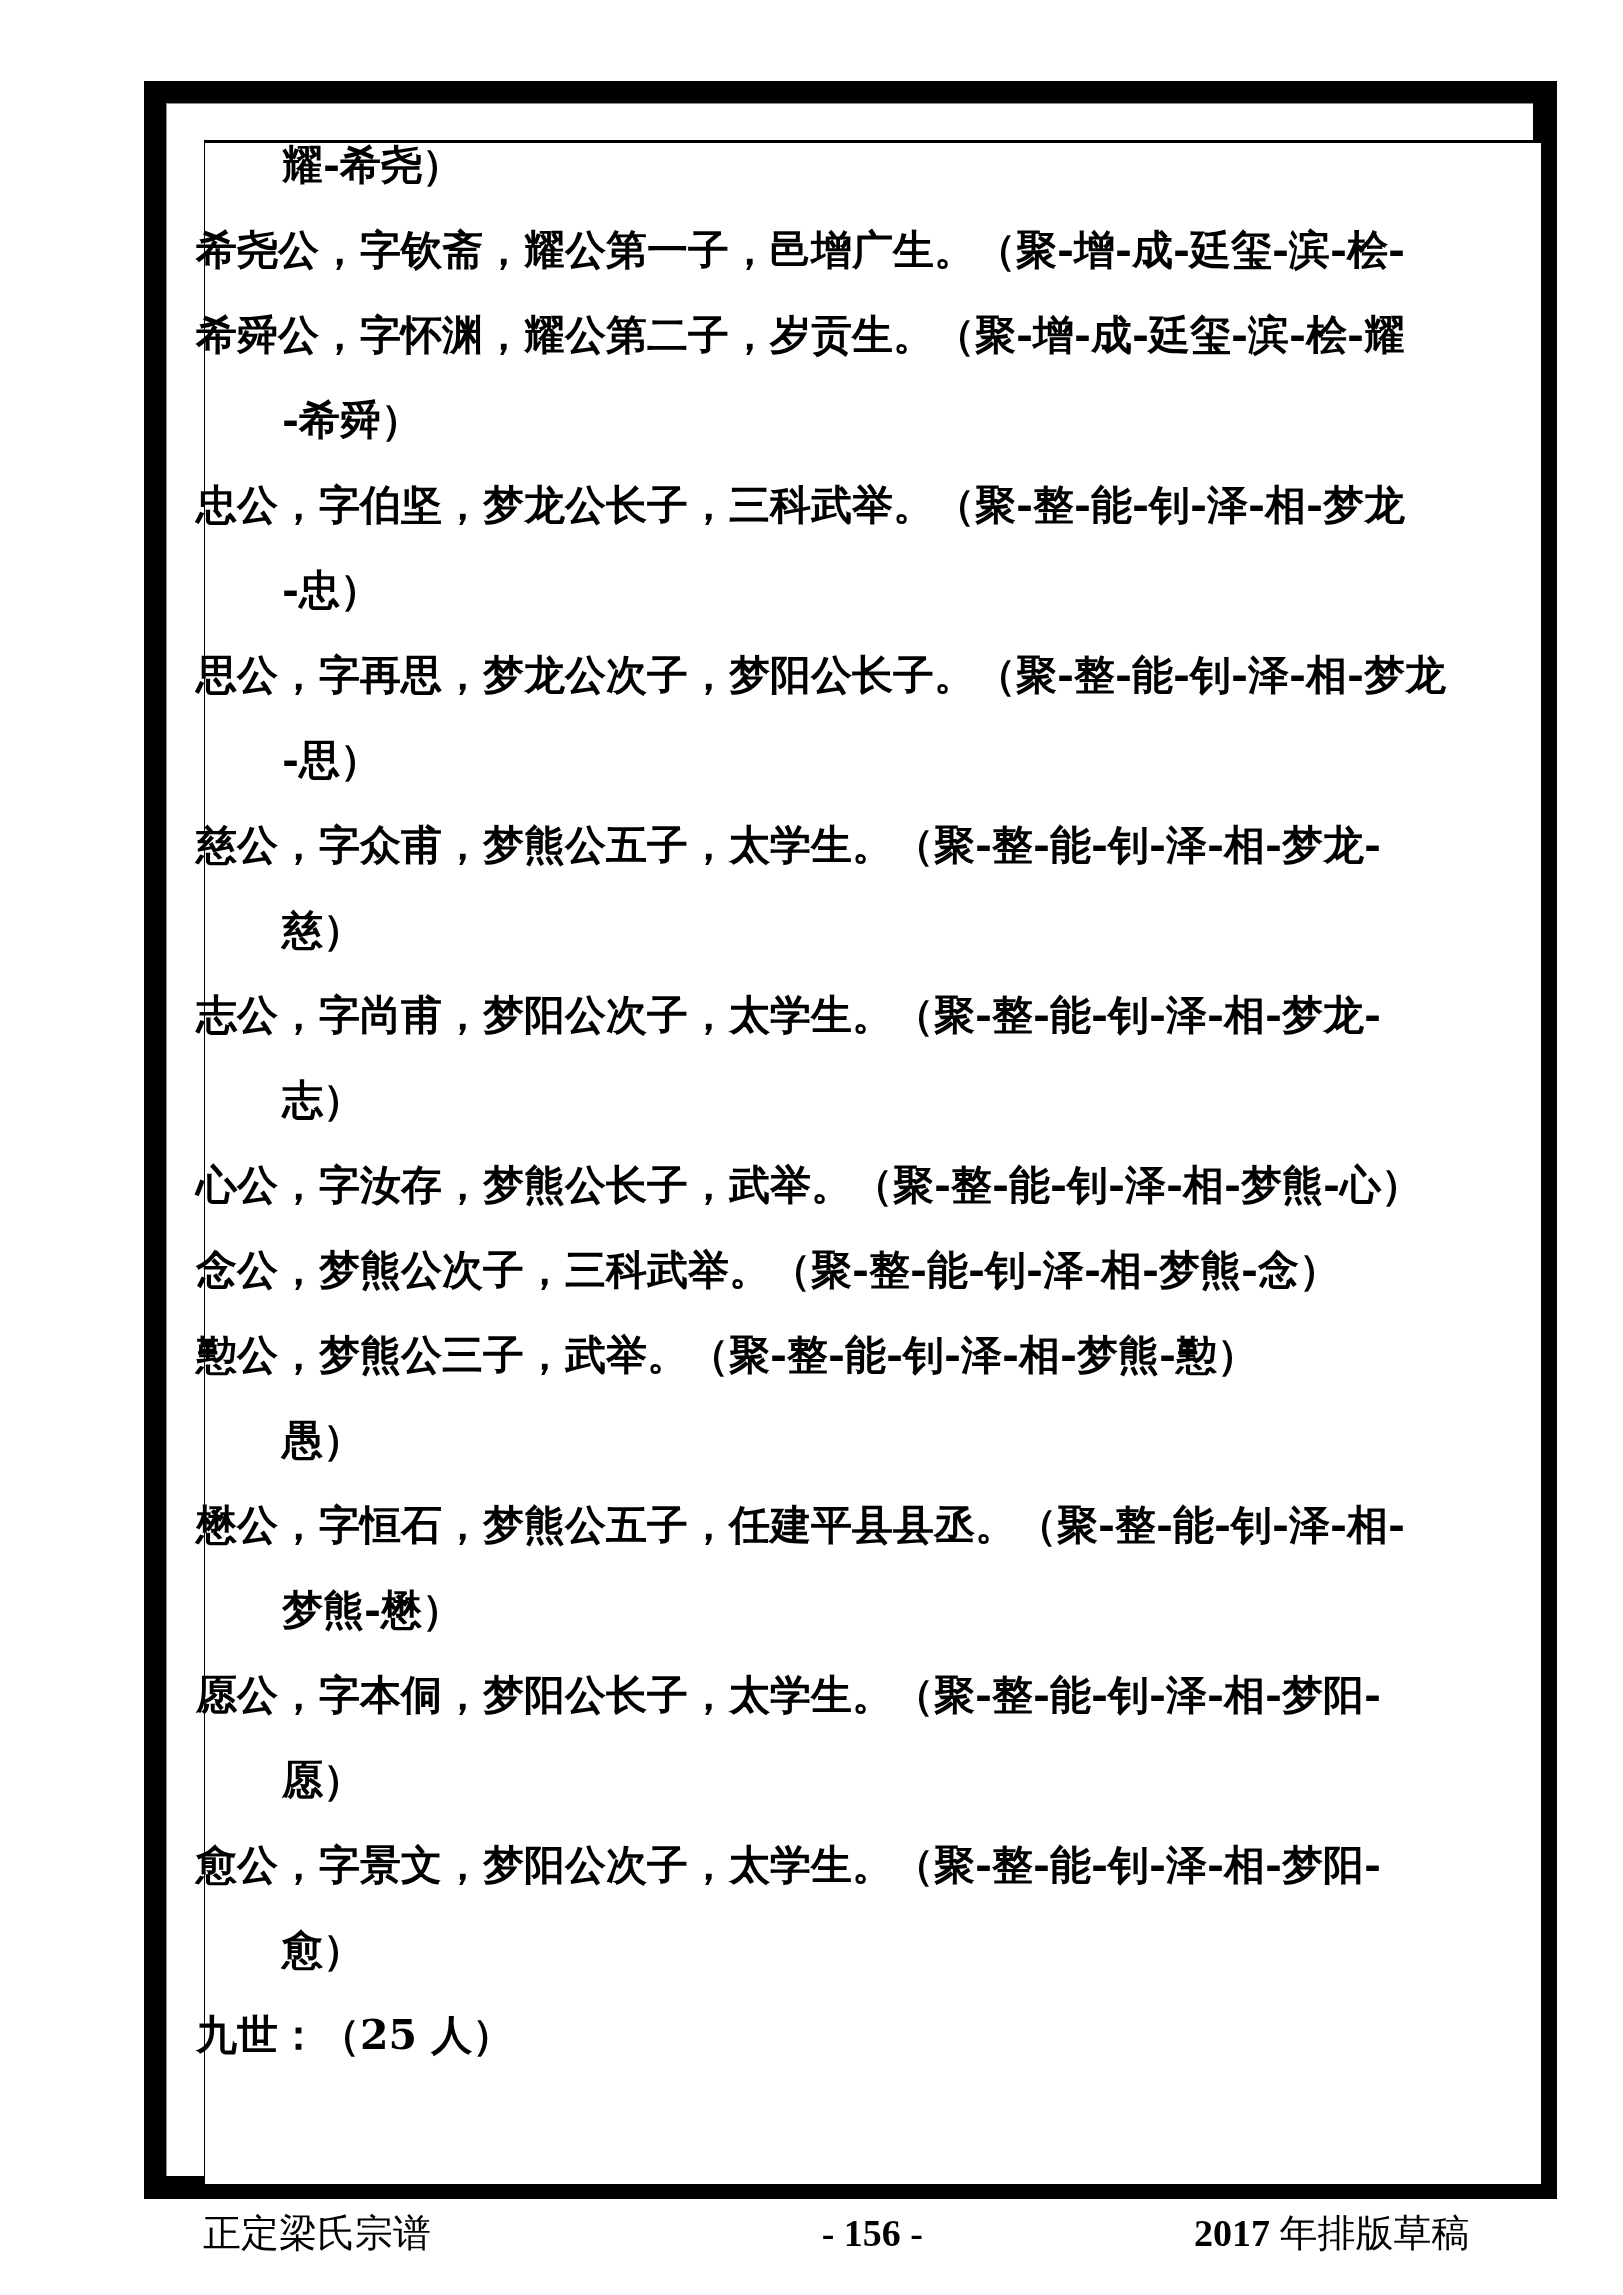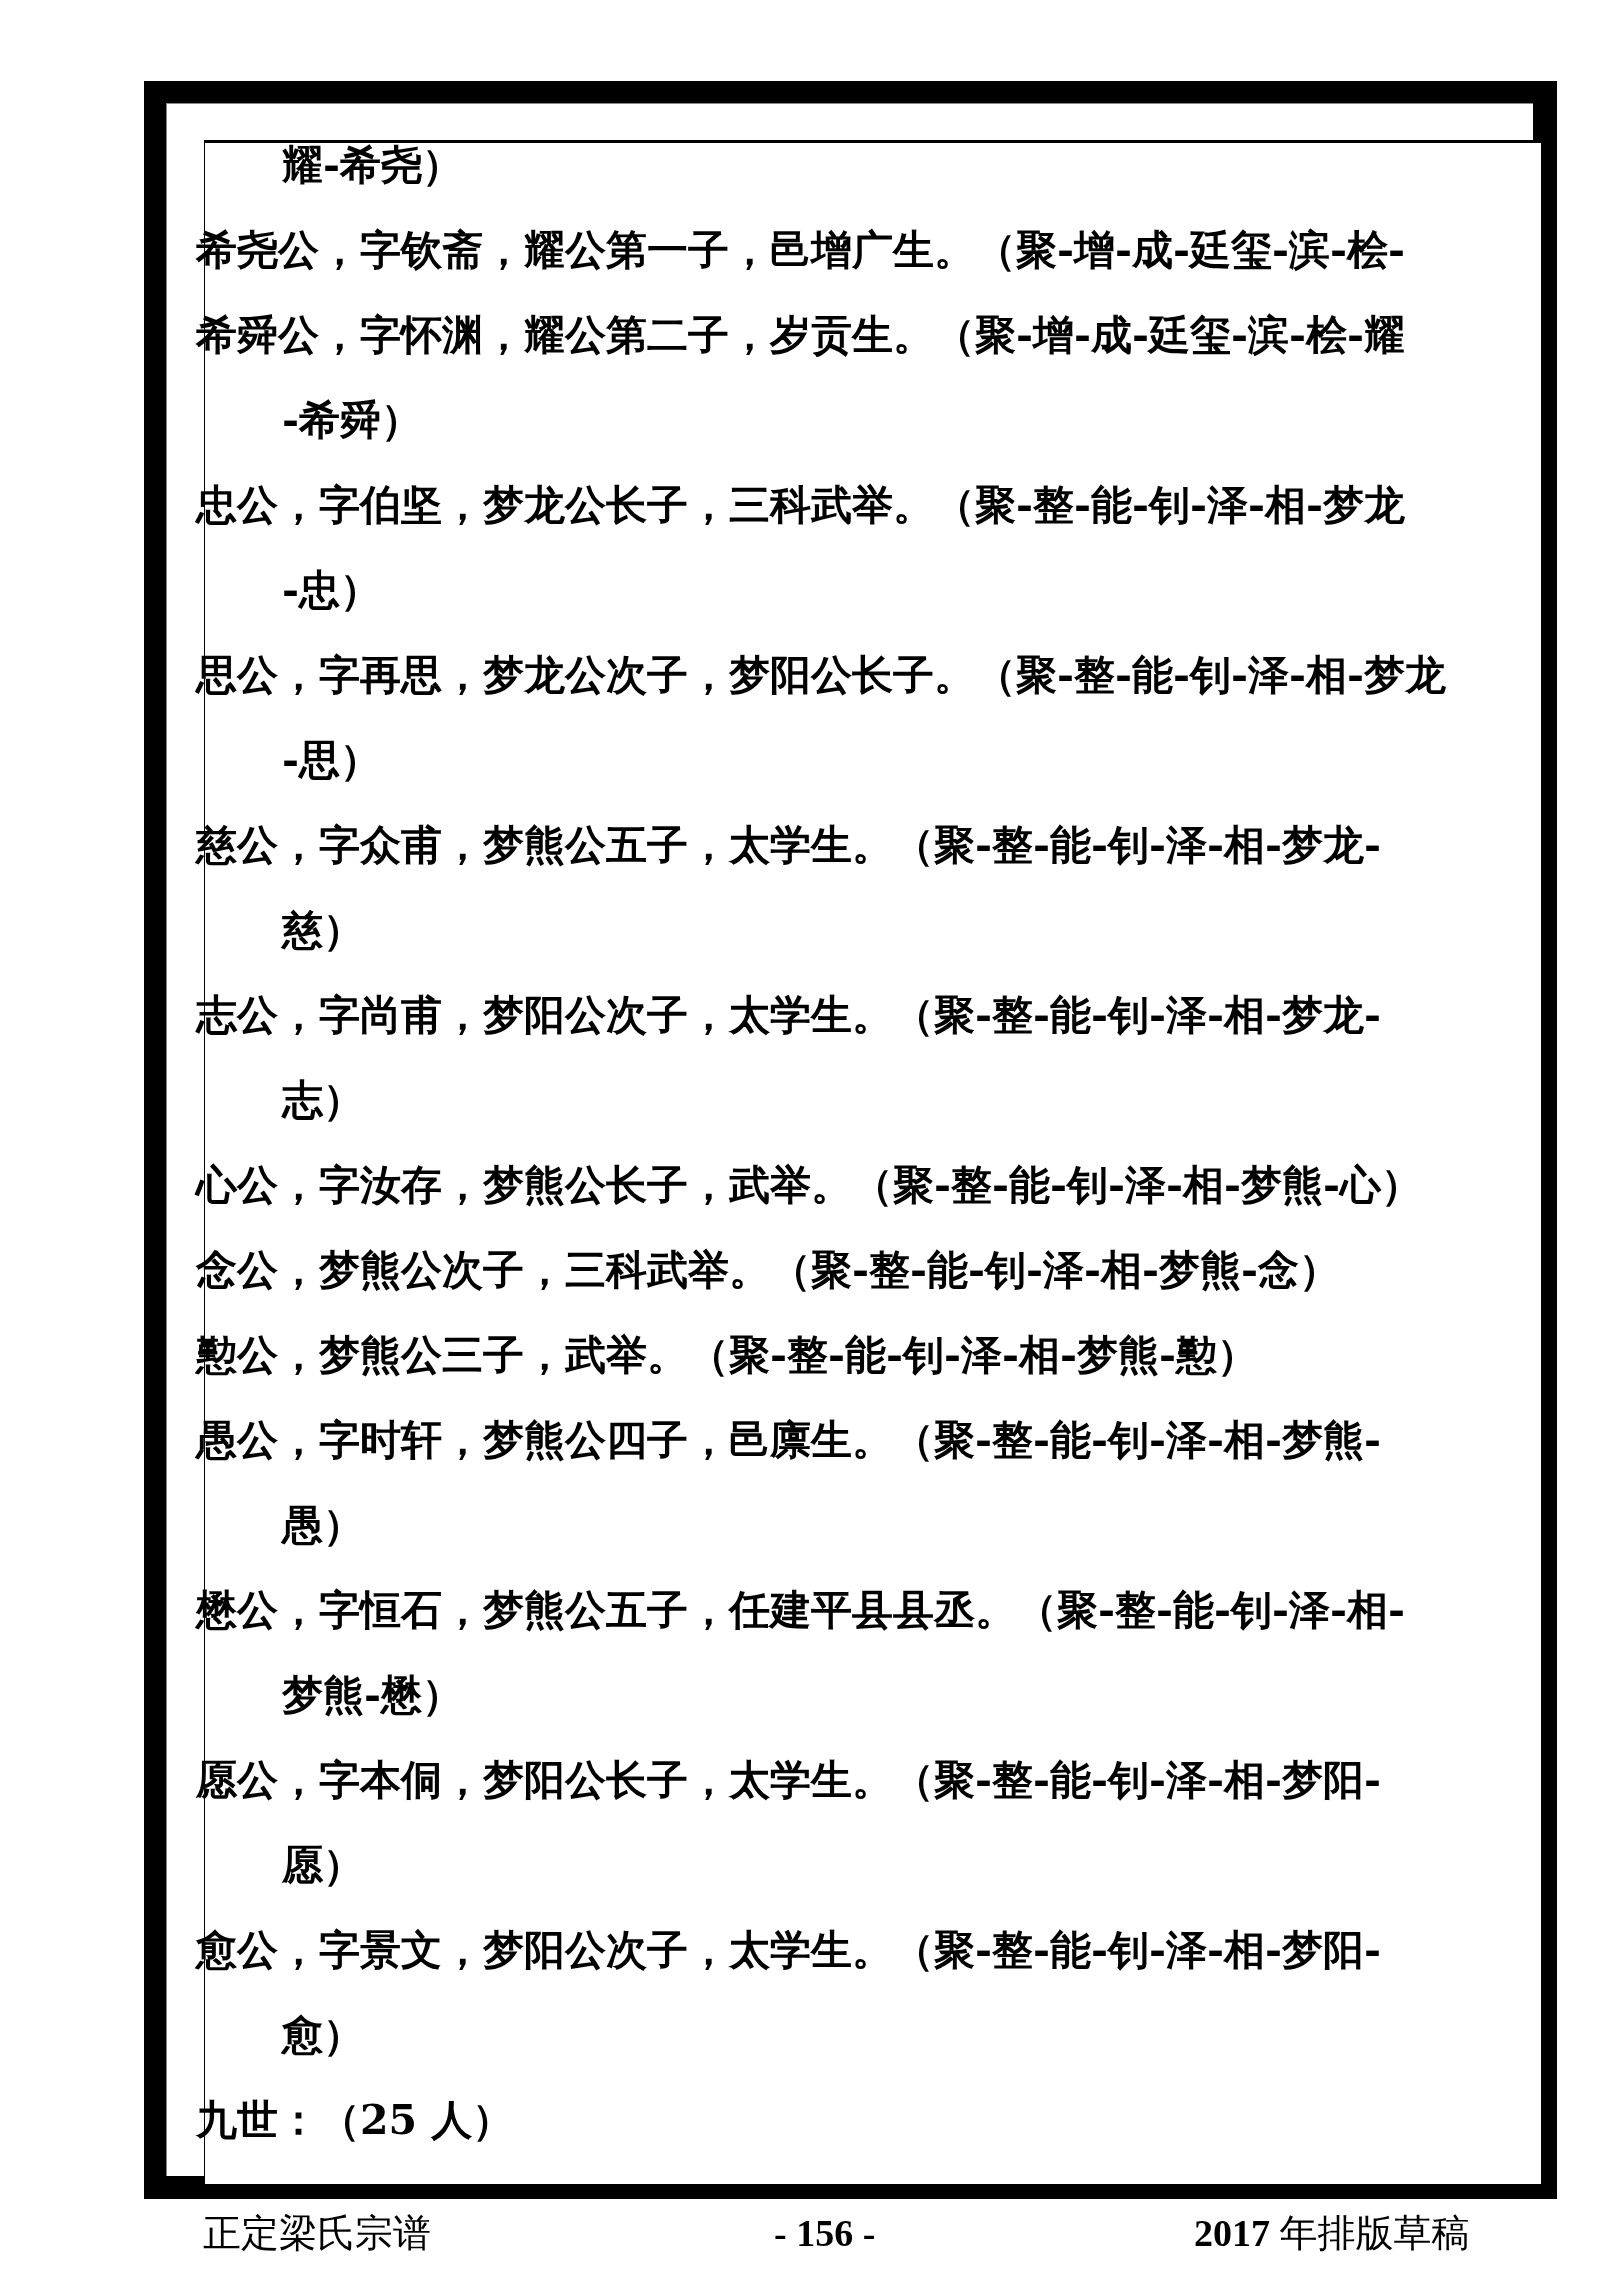--- a/index.html
+++ b/index.html
@@ -11,21 +11,21 @@
                  border-left:0.8px solid #888; border-top:0.8px solid #888; }
   .inner-frame { position:absolute; left:37px; top:36px; width:1338px; height:2045px;
                  border:1.6px solid #000; border-top-width:3.3px; background:#fff; box-sizing:border-box; }
   .content { position:absolute; left:196px; top:123px; width:1325px; }
   .line { height:85px; line-height:85px; font-size:41px; font-weight:bold;
           white-space:nowrap; letter-spacing:0px; }
   .line.indent { padding-left:86px; }
   .footer { position:absolute; top:2201px; height:65px; line-height:65px; font-size:38px;
             font-family: "Liberation Serif", "DejaVu Serif", serif; white-space:nowrap; }
   .footer.left { left:203px; }
-  .footer.center { left:774px; width:123px; text-align:left; font-weight:bold; }
+  .footer.center { left:800px; width:123px; text-align:right; font-weight:bold; }
   .footer.right { left:1194px; width:299px; text-align:left; }
   .footer .num { font-weight:bold; }
 </style>
 </head>
 <body>
 
 <div class="outer-frame">
   <div class="outer-inner">
     <div class="inner-frame"></div>
   </div>
@@ -40,21 +40,20 @@
   <div class="line indent">-忠）</div>
   <div class="line">思公，字再思，梦龙公次子，梦阳公长子。（聚-整-能-钊-泽-相-梦龙</div>
   <div class="line indent">-思）</div>
   <div class="line">慈公，字众甫，梦熊公五子，太学生。（聚-整-能-钊-泽-相-梦龙-</div>
   <div class="line indent">慈）</div>
   <div class="line">志公，字尚甫，梦阳公次子，太学生。（聚-整-能-钊-泽-相-梦龙-</div>
   <div class="line indent">志）</div>
   <div class="line">心公，字汝存，梦熊公长子，武举。（聚-整-能-钊-泽-相-梦熊-心）</div>
   <div class="line">念公，梦熊公次子，三科武举。（聚-整-能-钊-泽-相-梦熊-念）</div>
   <div class="line">懃公，梦熊公三子，武举。（聚-整-能-钊-泽-相-梦熊-懃）</div>
-  <div class="line">愚公，字时轩，梦熊公四子，邑廪生。（聚-整-能-钊-泽-相-梦熊-</div>
   <div class="line indent">愚）</div>
   <div class="line">懋公，字恒石，梦熊公五子，任建平县县丞。（聚-整-能-钊-泽-相-</div>
   <div class="line indent">梦熊-懋）</div>
   <div class="line">愿公，字本侗，梦阳公长子，太学生。（聚-整-能-钊-泽-相-梦阳-</div>
   <div class="line indent">愿）</div>
   <div class="line">愈公，字景文，梦阳公次子，太学生。（聚-整-能-钊-泽-相-梦阳-</div>
   <div class="line indent">愈）</div>
   <div class="line">九世：（25 人）</div>
 </div>
 

